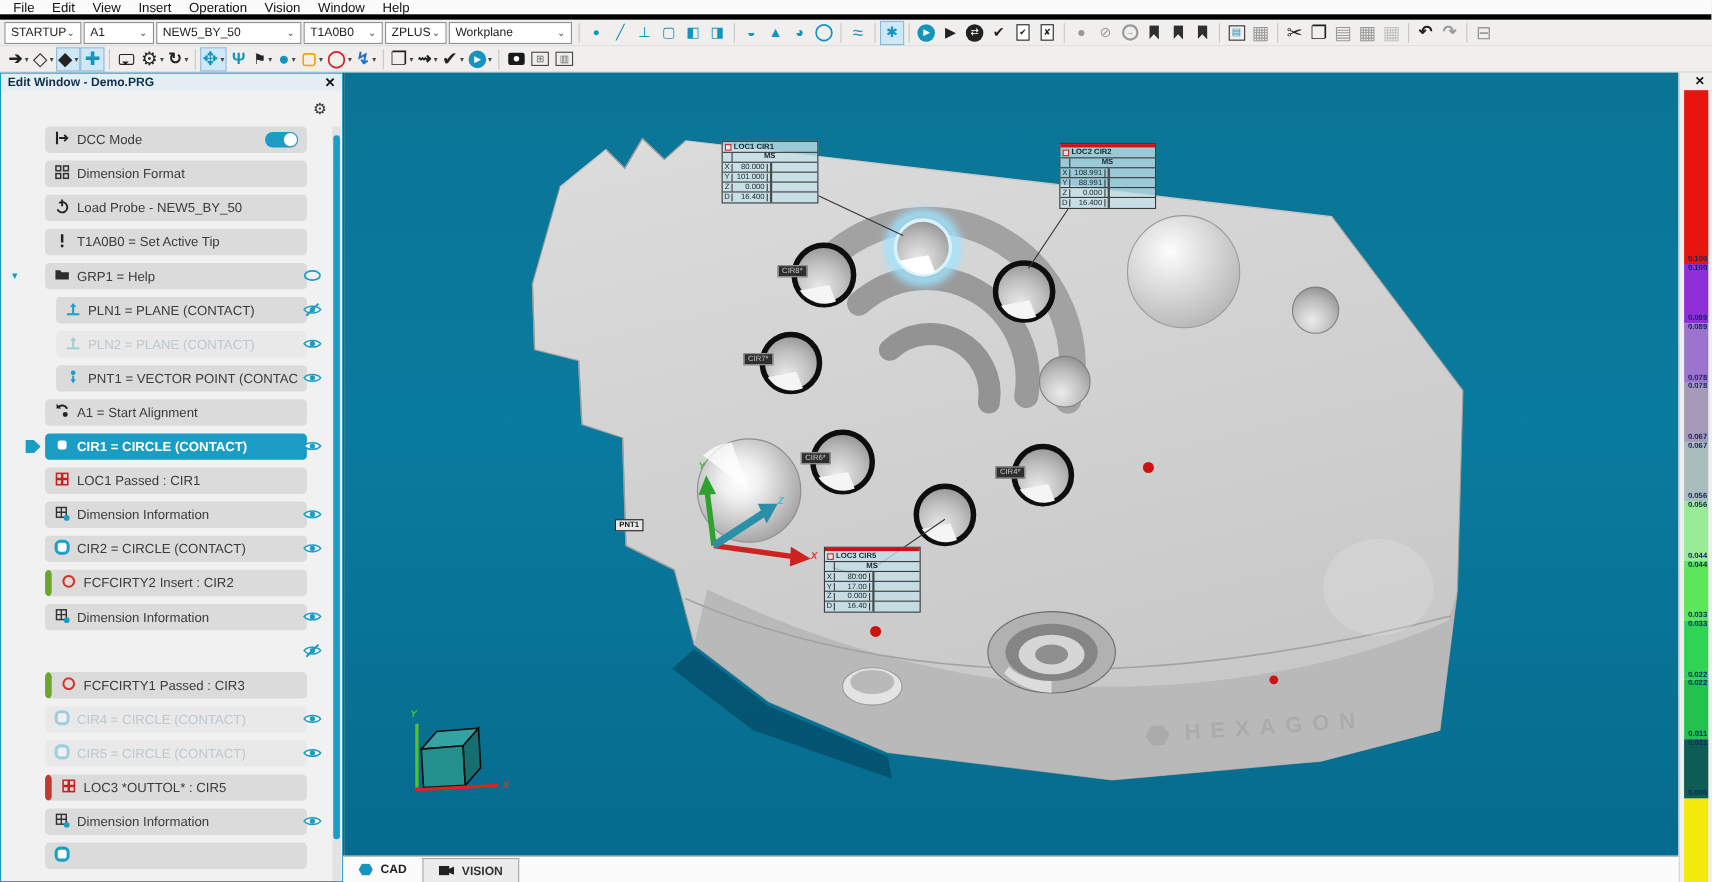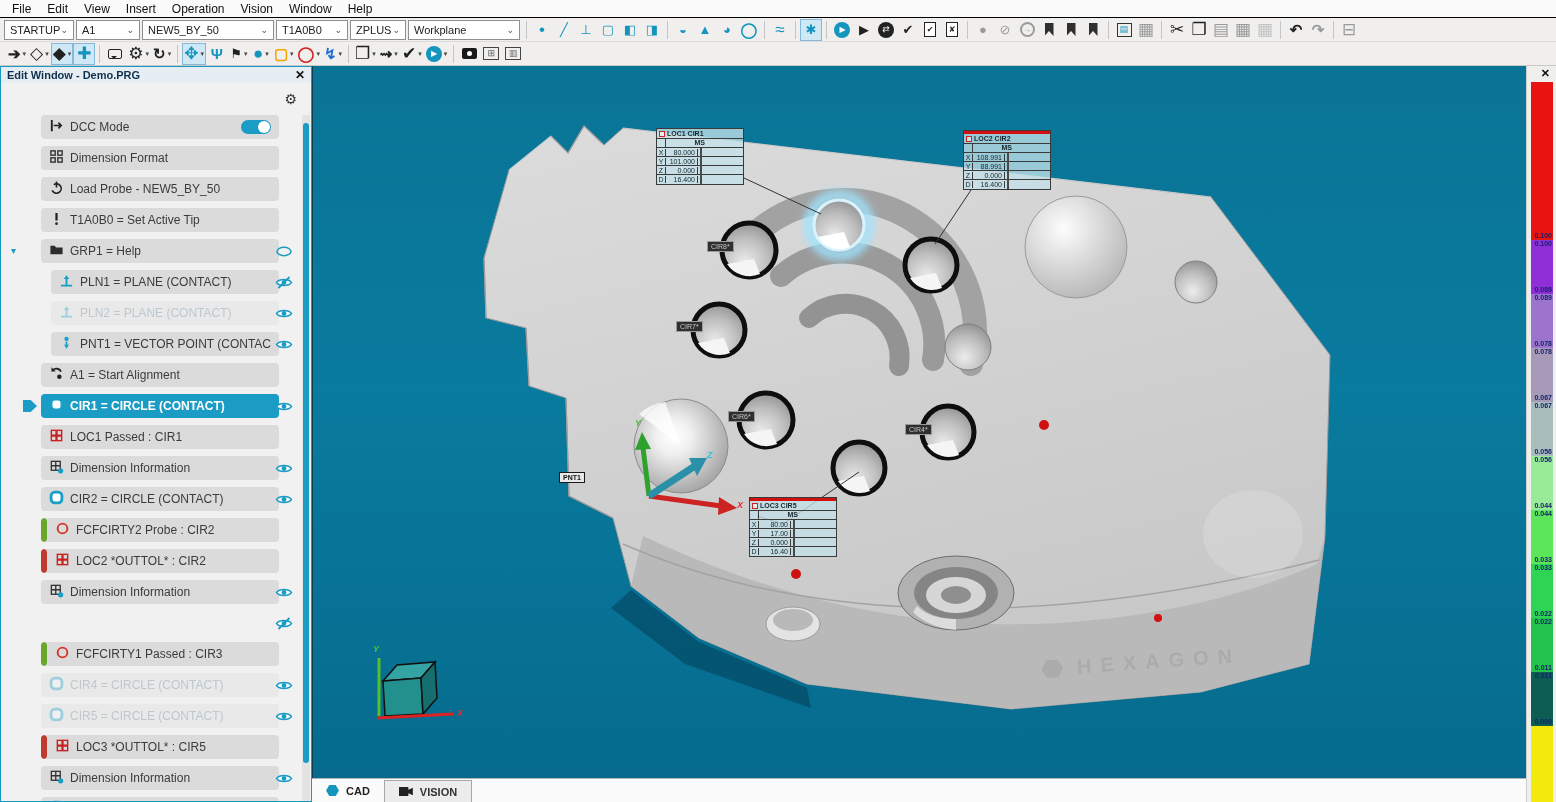--- a/index.html
+++ b/index.html
@@ -1,20 +1,20 @@
 <!DOCTYPE html>
 <html><head>
 <meta charset="utf-8">
 <style>
   * { margin:0; padding:0; box-sizing:border-box; }
   html,body { width:1556px; height:802px; overflow:hidden; font-family:"Liberation Sans",sans-serif; background:#f0efee; }
   #app { position:relative; width:1556px; height:802px; }
 
   
-  #menubar { position:absolute; left:0; top:0; width:1556px; height:18px; background:#fbfbfb; border-bottom:1px solid #000000; display:flex; align-items:center; padding-left:4px; }
+  #menubar { position:absolute; left:0; top:0; width:1556px; height:18px; background:#fbfbfb; border-bottom:5px solid #000000; display:flex; align-items:center; padding-left:4px; }
   .menu-item { font-size:12px; color:#111; padding:0 8px; cursor:default; }
 
   
   #tbrow1 { position:absolute; left:0; top:18px; width:1556px; height:24px; background:#f0efee; border-bottom:1px solid #dcdcdc; display:flex; align-items:center; padding-left:4px; }
   #tbrow2 { position:absolute; left:0; top:42px; width:1556px; height:24px; background:#f0efee; border-bottom:1px solid #c9c9c9; display:flex; align-items:center; padding-left:6px; }
   .combo { background:#fff; border:1px solid #8f8f8f; height:20px; display:flex; align-items:center; padding:0 5px; margin-right:2px; font-size:11px; color:#222; }
   .combo:nth-of-type(1){width:70px}.combo:nth-of-type(2){width:64px}.combo:nth-of-type(3){width:132px}
   .combo:nth-of-type(4){width:72px}.combo:nth-of-type(5){width:56px}.combo:nth-of-type(6){width:112px}
   .combo .chev { margin-left:auto; font-size:9px; color:#555; }
   .tsep { width:1px; height:18px; background:#c6c6c6; margin:0 4px; flex:none; }
@@ -550,30 +550,21 @@
           <span class="eyebtn"><svg width="18" height="13">
               <use xlink:href="#s-eye"></use>
             </svg></span>
         </div>
         <div class="prow">
           <div class="pill hasbar">
             <span class="statusbar passed"></span>
             <span class="picon"><svg width="15" height="15">
                 <use xlink:href="#s-fcf"></use>
               </svg></span>
-            <span class="lbl">FCFCIRTY2 Probe : CIR2</span>
-          </div>
-        </div>
-        <div class="prow">
-          <div class="pill hasbar">
-            <span class="statusbar outtol"></span>
-            <span class="picon"><svg width="15" height="15">
-                <use xlink:href="#s-loc"></use>
-              </svg></span>
-            <span class="lbl">LOC2 *OUTTOL* : CIR2</span>
+            <span class="lbl">FCFCIRTY2 Insert : CIR2</span>
           </div>
         </div>
         <div class="prow">
           <div class="pill">
             <span class="picon"><svg width="15" height="15">
                 <use xlink:href="#s-diminfo"></use>
               </svg></span>
             <span class="lbl">Dimension Information</span>
           </div>
           <span class="eyebtn"><svg width="18" height="13">

